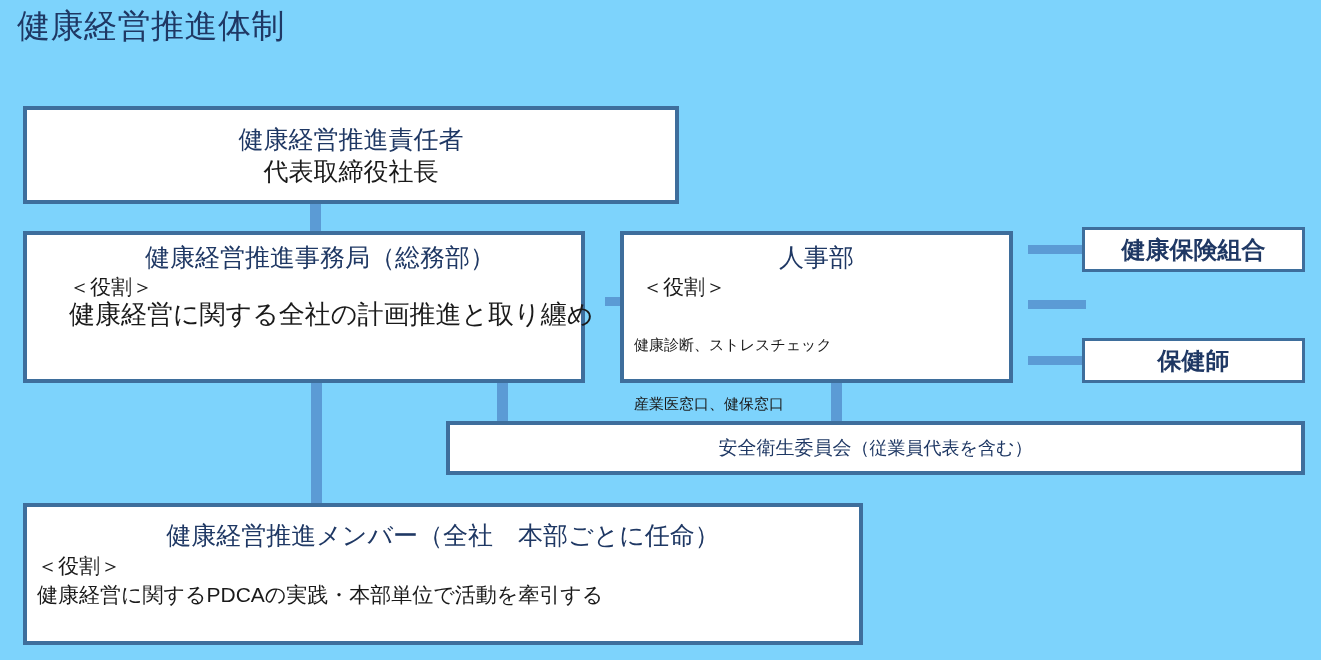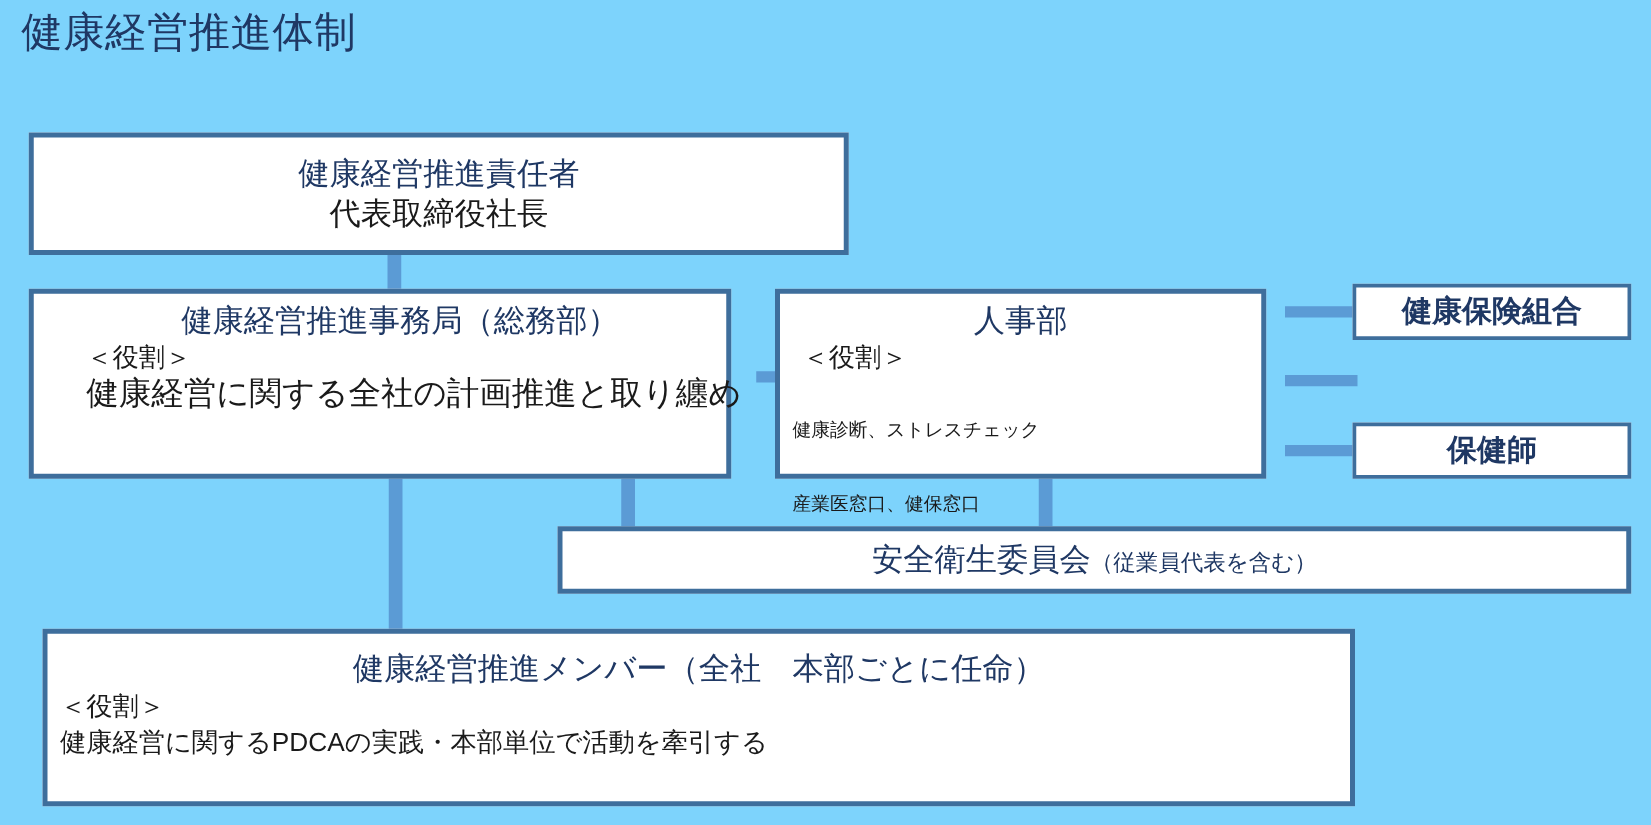--- a/index.html
+++ b/index.html
@@ -106,26 +106,26 @@
     left: 446px; top: 421px;
     width: 859px; height: 54px;
   }
   #node-safety .safety-line {
     display: block;
     text-align: center;
     line-height: 46px;
     color: #1F3864;
     white-space: nowrap;
   }
-  #node-safety .safety-main { font-size: 25px; text-align: center; }
+  #node-safety .safety-main { font-size: 19px; text-align: center; }
   #node-safety .safety-note { font-size: 18px; }
 
   #node-members {
-    left: 34px; top: 503px;
-    width: 1050px; height: 142px;
+    left: 23px; top: 503px;
+    width: 840px; height: 142px;
   }
   #node-members .title      { font-size: 25px; line-height: 32px; margin-top: 12px; }
   #node-members .role-label { font-size: 21px; line-height: 29px; margin-left: 10px; }
   #node-members .role-text  { font-size: 21px; line-height: 30px; margin-left: 10px; }
 </style>
 </head>
 <body>
 
 <div id="canvas">
 

